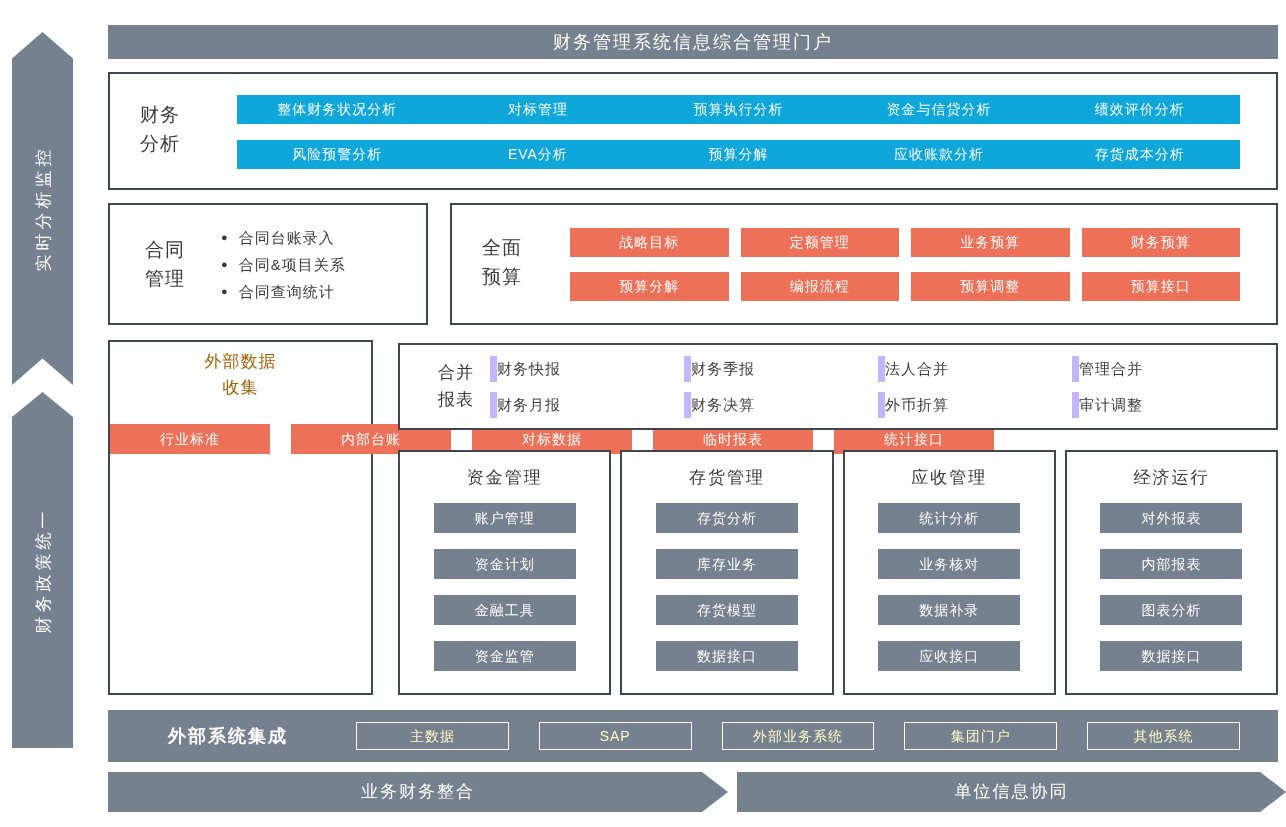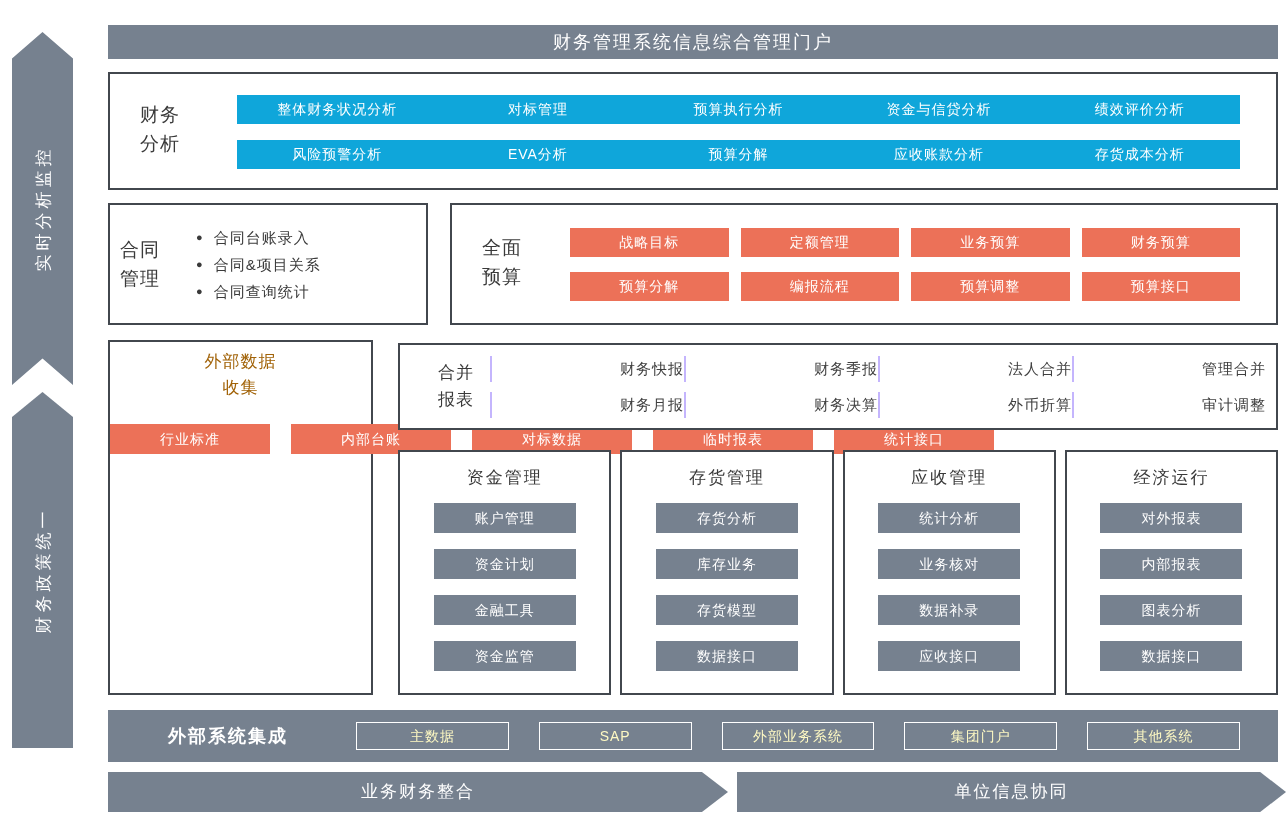--- a/index.html
+++ b/index.html
@@ -92,21 +92,21 @@
     color: #fff;
     font-size: 14px;
     letter-spacing: 1px;
   }
   .btn-blue { background: #0FA6DA; }
   .btn-orange { background: #EC7158; }
   .btn-slate { background: #76818F; }
 
   
   .contract-box { left: 0; top: 203px; width: 320px; height: 122px; display: flex; align-items: center; }
-  .contract-box .section-label { margin-left: 10px; }
+  .contract-box .section-label { margin-left: 35px; }
   .contract-list { margin-left: 36px; list-style: none; }
   .contract-list li {
     font-size: 15px;
     color: #3A3A3A;
     line-height: 1.8;
     letter-spacing: 1px;
   }
   .contract-list li::before { content: "● "; font-size: 11px; vertical-align: 2px; margin-right: 6px; }
 
   .budget-box { left: 342px; right: 0; top: 203px; height: 122px; }
@@ -131,22 +131,22 @@
   .external-buttons { margin-top: 24px; display: flex; gap: 21px; align-items: center; }
   .external-buttons .btn { flex: none; width: 160px; height: 30px; line-height: 30px; }
 
   
   .reports-box { left: 290px; right: 0; top: 343px; height: 87px; display: flex; align-items: center; }
   .reports-box .section-label { font-size: 17px; margin-left: 38px; width: 52px; flex: none; }
   .reports-grid { flex: 1; display: flex; flex-direction: column; gap: 10px; margin-right: 10px; }
   .reports-row { display: flex; }
   .report-cell {
     flex: 1;
-    border-left: 2px solid #c4b5fd;
-    text-align: right;
+    border-left: 7px solid #c4b5fd;
+    text-align: left;
     font-size: 15px;
     color: #3F3F3F;
     line-height: 26px;
     letter-spacing: 1px;
   }
 
   
   .modules {
     position: absolute;
     left: 290px; right: 0; top: 450px; height: 245px;

